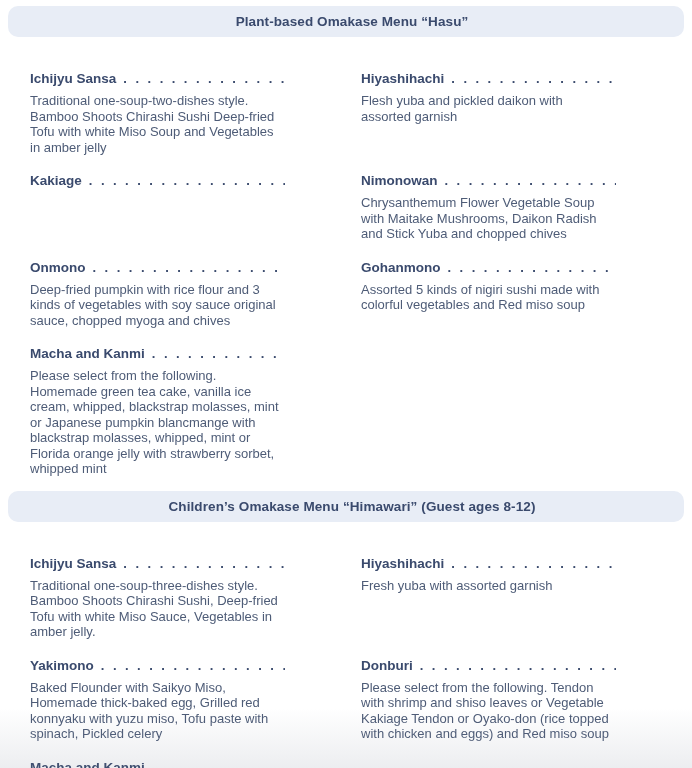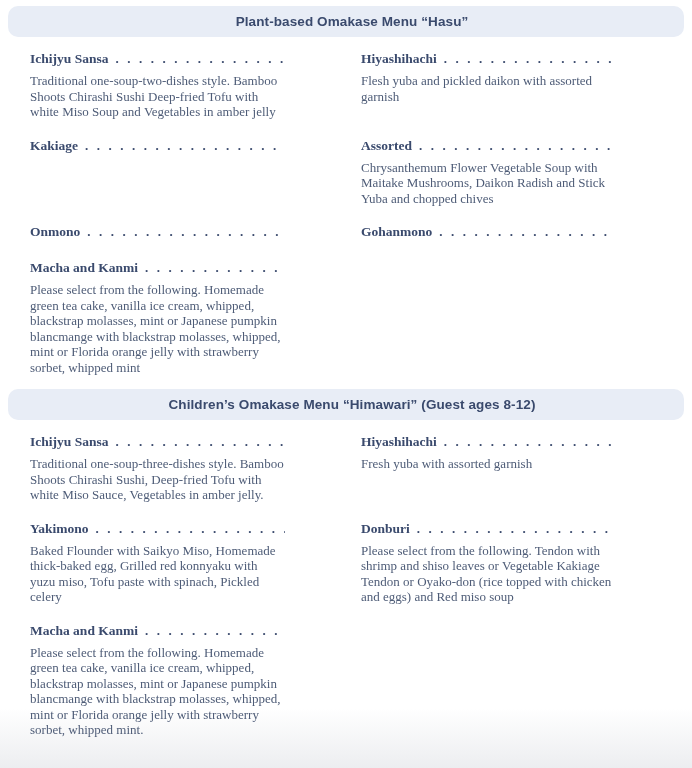--- a/index.html
+++ b/index.html
@@ -16,21 +16,21 @@
   .section-bar {
     margin: 0 8px;
     height: 31px;
     background: #e8edf6;
     border-radius: 10px;
     display: flex;
     align-items: center;
     justify-content: center;
     padding-left: 12px;
   }
-  .section-bar + .grid { margin-top: 12px; font-family: Liberation Serif, serif; }
+  .section-bar + .grid { margin-top: 32px; }
   .section + .section .section-bar { margin-top: 14px; }
 
   .section-title {
     margin: 0;
     font-size: 13.5px;
     font-weight: 700;
     color: #3a4a6d;
     letter-spacing: 0.1px;
   }
 
@@ -103,36 +103,38 @@
             <p class="item-desc">Flesh yuba and pickled daikon with assorted garnish</p>
           </div>
           <div class="item">
             <div class="item-head">
               <span class="item-name">Kakiage</span>
               <span class="item-dots">........................................</span>
             </div>
           </div>
           <div class="item">
             <div class="item-head">
-              <span class="item-name">Assorted</span>
+              <span class="item-name">Nimonowan</span>
               <span class="item-dots">........................................</span>
             </div>
             <p class="item-desc">Chrysanthemum Flower Vegetable Soup with Maitake Mushrooms, Daikon Radish and Stick Yuba and chopped chives</p>
           </div>
           <div class="item">
             <div class="item-head">
               <span class="item-name">Onmono</span>
               <span class="item-dots">........................................</span>
             </div>
+            <p class="item-desc">Deep-fried pumpkin with rice flour and 3 kinds of vegetables with soy sauce original sauce, chopped myoga and chives</p>
           </div>
           <div class="item">
             <div class="item-head">
               <span class="item-name">Gohanmono</span>
               <span class="item-dots">........................................</span>
             </div>
+            <p class="item-desc">Assorted 5 kinds of nigiri sushi made with colorful vegetables and Red miso soup</p>
           </div>
           <div class="item">
             <div class="item-head">
               <span class="item-name">Macha and Kanmi</span>
               <span class="item-dots">........................................</span>
             </div>
             <p class="item-desc">Please select from the following. Homemade green tea cake, vanilla ice cream, whipped, blackstrap molasses, mint or Japanese pumpkin blancmange with blackstrap molasses, whipped, mint or Florida orange jelly with strawberry sorbet, whipped mint</p>
           </div>
           <div></div>
         </div>

